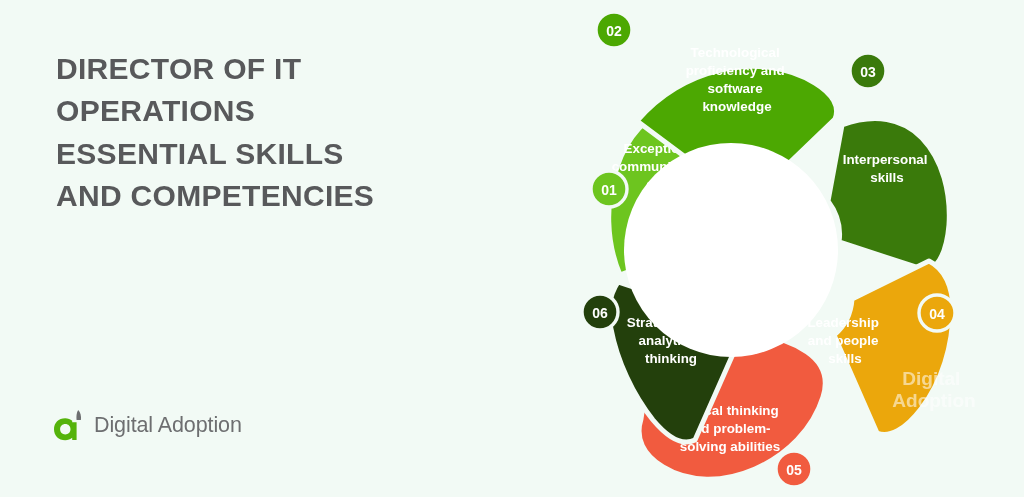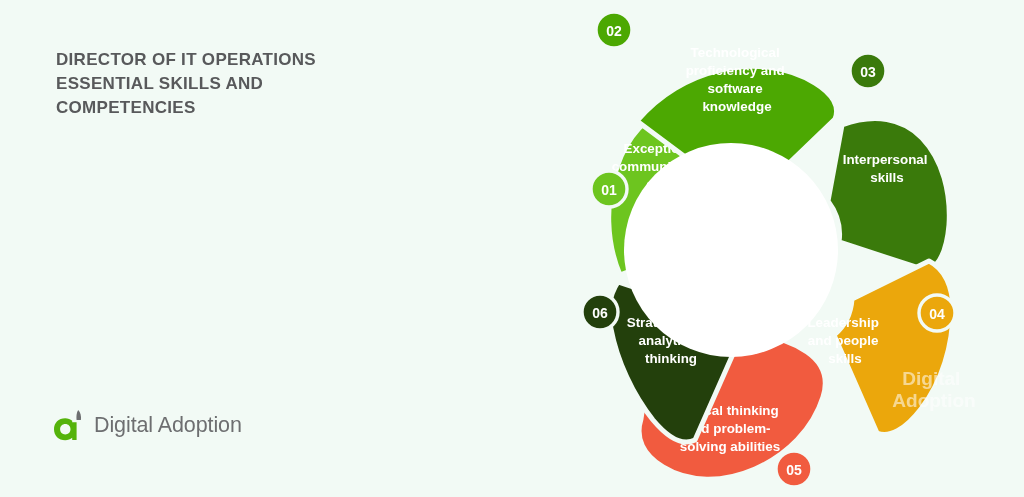--- a/index.html
+++ b/index.html
@@ -17,21 +17,21 @@
   #left-panel {
     position: absolute;
     left: 0; top: 0;
     width: 430px; height: 497px;
   }
 
   #page-title {
     position: absolute;
     left: 56px; top: 48px;
     width: 330px;
-    font-size: 17px;
+    font-size: 30px;
     line-height: 1.41;
     font-weight: bold;
     letter-spacing: 0.3px;
     color: #58595B;
     text-transform: uppercase;
   }
 
   
   #brand-logo {
     position: absolute;

